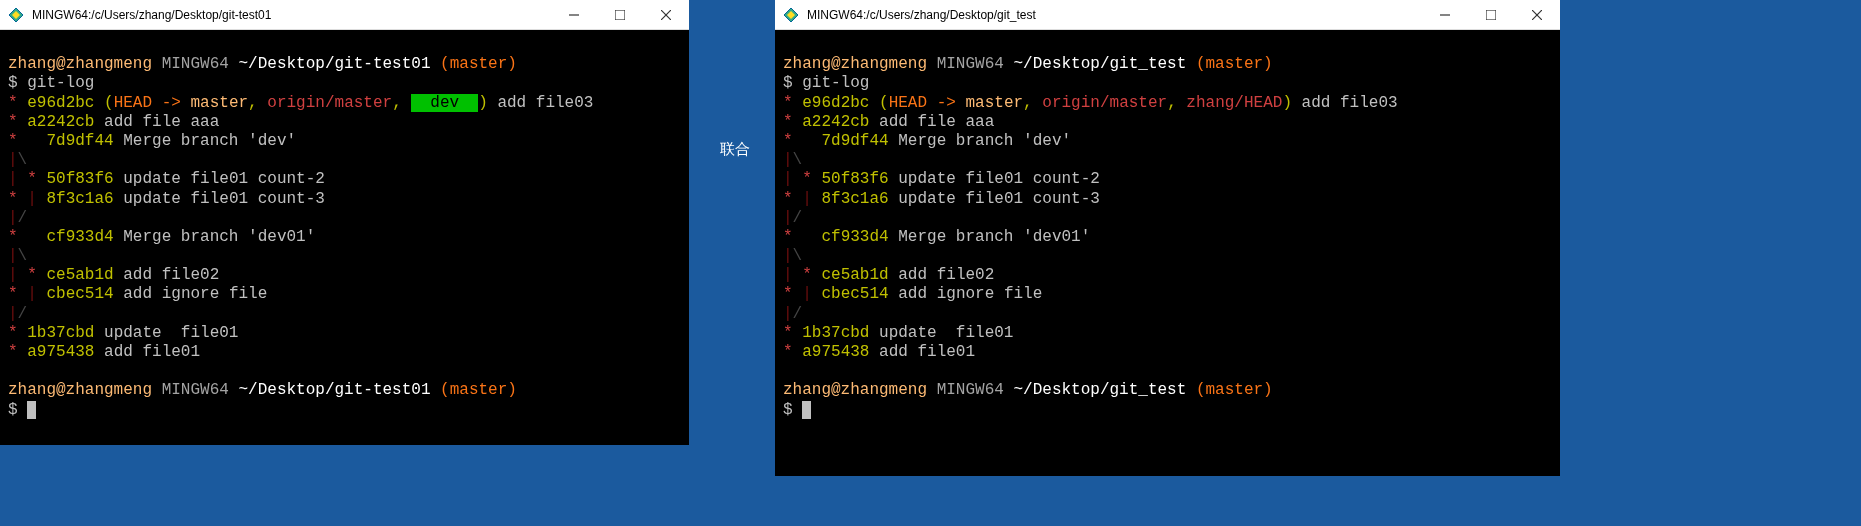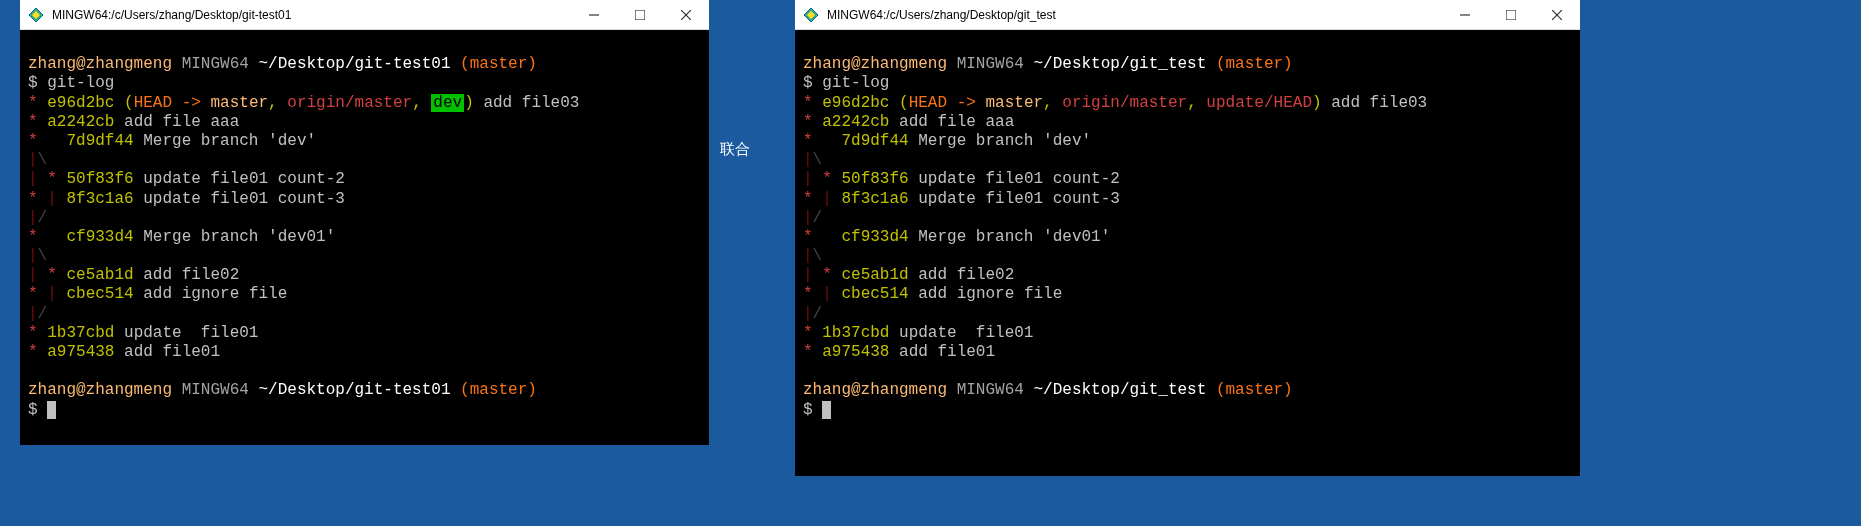--- a/index.html
+++ b/index.html
@@ -1,30 +1,30 @@
 <!DOCTYPE html>
 <html><head>
   <meta charset="utf-8">
   <style>
     * { margin:0; padding:0; box-sizing:border-box; }
     body { width:1861px; height:526px; background:#1b5a9e; font-family:Consolas,"Courier New",monospace; position:relative; overflow:hidden; }
-    .window { position:absolute; background:#000;margin-left:20px; }
+    .window { position:absolute; background:#000; }
     .titlebar { height:30px; background:#fff; display:flex; align-items:center; font-family:"Segoe UI",sans-serif; font-size:12px; color:#000; border-bottom:1px solid #ddd; }
     .titlebar .icon { width:16px; height:16px; margin:0 8px; }
     .titlebar .title { flex:1; }
     .winbtn { width:46px; height:30px; display:flex; align-items:center; justify-content:center; }
     .winbtn svg { width:10px; height:10px; stroke:#333; stroke-width:1.2; fill:none; }
     .terminal { padding:6px 8px; font-size:16px; line-height:1.2; color:#c0c0c0; white-space:pre; }
     .green { color:#fdba74; }
     .purple { color:#a3a3a3; }
     .gold  { color:#ffffff; }
     .cyan  { color:#f97316; }
     .red   { color:#d04040; }
     .yellow{ color:#c0c000;text-align:right; }
-    .hl-green { background:#00c000; color:#000; padding:0 2px; }
+    .hl-green { background:#00c000; color:#000; padding:0 19px; }
     .cursor { background:#c0c0c0; display:inline-block; width:9px; height:18px; vertical-align:text-bottom; }
     #w1 { top:0; left:0; width:689px; height:445px; }
     #w2 { top:0; left:775px; width:785px; height:476px; }
     .joint { position:absolute; top:140px; left:720px; font-size:15px; color:#fff; font-family:"Microsoft YaHei",sans-serif; }
     .g1 { color:#6e0e0e; }
     .g2 { color:#444; }
   </style>
 </head>
 <body>
 
@@ -100,21 +100,21 @@
     <div class="winbtn">
         <svg>
           <line x1="0" y1="0" x2="10" y2="10"></line>
           <line x1="10" y1="0" x2="0" y2="10"></line>
         </svg>
       </div>
   </div>
   <div class="terminal">
 <span class="green">zhang@zhangmeng</span> <span class="purple">MINGW64</span> <span class="gold">~/Desktop/git_test</span> <span class="cyan">(master)</span>
 <span>$ git-log</span>
-<span class="red">*</span> <span class="yellow">e96d2bc</span> <span class="yellow">(</span><span class="cyan">HEAD</span> <span class="cyan">-&gt;</span> <span class="green">master</span><span class="yellow">,</span> <span class="red">origin/master</span><span class="yellow">,</span> <span class="red">update/HEAD</span><span class="yellow">)</span> <span>add file03</span>
+<span class="red">*</span> <span class="yellow">e96d2bc</span> <span class="yellow">(</span><span class="cyan">HEAD</span> <span class="cyan">-&gt;</span> <span class="green">master</span><span class="yellow">,</span> <span class="red">origin/master</span><span class="yellow">,</span> <span class="red">zhang/HEAD</span><span class="yellow">)</span> <span>add file03</span>
 <span id="R1"><span class="red">*</span> <span class="yellow">a2242cb</span> <span>add file aaa</span>
 <span class="red">*</span>   <span class="yellow">7d9df44</span> <span>Merge branch 'dev'</span>
 <span class="g1">|</span><span class="g2">\</span>  
 <span class="g1">|</span> <span class="red">*</span> <span class="yellow">50f83f6</span> <span>update file01 count-2</span>
 <span class="red">*</span> <span class="g1">|</span> <span class="yellow">8f3c1a6</span> <span>update file01 count-3</span>
 <span class="g1">|</span><span class="g2">/</span>  
 <span class="red">*</span>   <span class="yellow">cf933d4</span> <span>Merge branch 'dev01'</span>
 <span class="g1">|</span><span class="g2">\</span>  
 <span class="g1">|</span> <span class="red">*</span> <span class="yellow">ce5ab1d</span> <span>add file02</span>
 <span class="red">*</span> <span class="g1">|</span> <span class="yellow">cbec514</span> <span>add ignore file</span>

